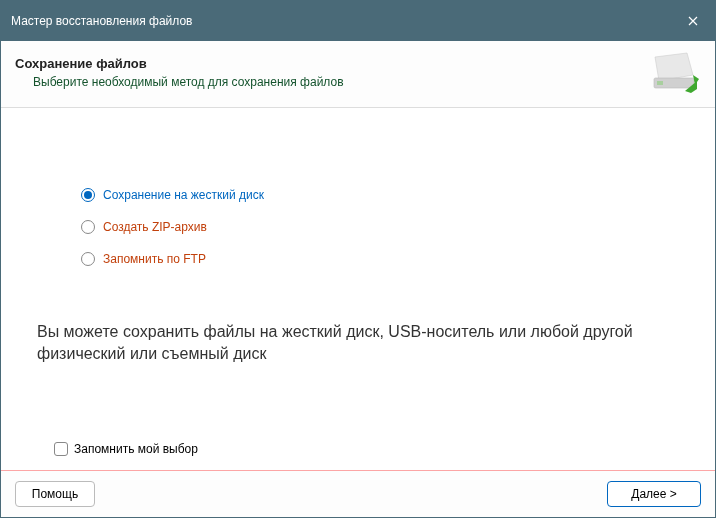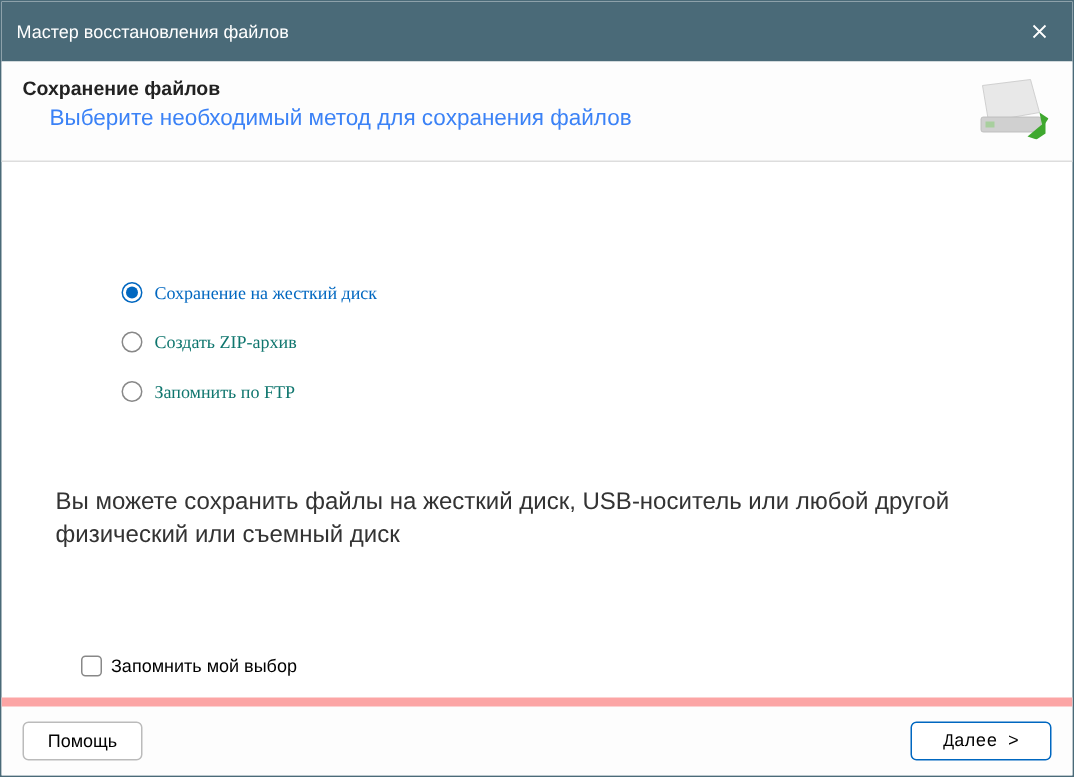--- a/index.html
+++ b/index.html
@@ -30,74 +30,73 @@
     height: 28px;
     display: flex;
     align-items: center;
     justify-content: center;
     cursor: pointer;
   }
   .titlebar .close svg { width: 10px; height: 10px; }
   .header-area {
     padding: 10px 16px 14px 14px;
     display: flex;
-    align-items: flex-start;
+    align-items: center;
     border-bottom: 1px solid #ddd;
     background: #fdfdfd;
     gap: 40px;
   }
   .header-text { flex: 1; }
   .header-text h1 {
     margin: 0 0 4px 0;
     font-size: 13px;
     font-weight: 700;
     color: #222;
   }
   .header-text .subtitle {
     margin-left: 18px;
-    color: #3b82f6;
-    font-size: 15px;
+    color: #14532d;
+    font-size: 12px;
   }
   .header-icon { width: 50px; height: 42px; flex-shrink: 0; }
   .content {
     flex: 1;
     padding: 0 30px;
     position: relative;
   }
   .radio-group {
     margin-top: 80px;
     margin-left: 50px;
   }
   .radio-row {
     display: flex;
-    align-items: flex-start;
+    align-items: flex-end;
     margin-bottom: 18px;
     cursor: pointer;
-    font-family: Liberation Serif, serif;
   }
   .radio {
     width: 14px;
     height: 14px;
     border: 1px solid #888;
     border-radius: 50%;
     margin-right: 8px;
     display: inline-flex;
     align-items: center;
     justify-content: center;
     flex-shrink: 0;
   }
   .radio.selected { border-color: #0067c0; }
   .radio.selected::after {
     content: "";
     width: 8px;
     height: 8px;
     background: #0067c0;
     border-radius: 50%;
   }
-  .radio-label { color: #0f766e; font-size: 12px; }
+  .radio-label { color: #c2410c; font-size: 12px; }
   .radio-row.selected .radio-label { color: #0067c0; }
   .description {
     margin-top: 55px;
     margin-left: 6px;
     color: #333;
     font-size: 16px;
     line-height: 1.4;
   }
   .remember-row {
     position: absolute;
@@ -108,21 +107,21 @@
   }
   .checkbox {
     width: 14px;
     height: 14px;
     border: 1px solid #888;
     border-radius: 3px;
     margin-right: 6px;
     background: #fff;
   }
   .button-bar {
-    border-top: 6px solid #fca5a5;
+    border-top: 1px solid #fca5a5;
     padding: 10px 14px;
     display: flex;
     align-items: center;
     background: #fdfdfd;
   }
   .btn {
     min-width: 80px;
     height: 26px;
     border: 1px solid #bbb;
     border-radius: 4px;
@@ -130,21 +129,20 @@
     font-size: 12px;
     display: inline-flex;
     align-items: center;
     justify-content: center;
     cursor: pointer;
     padding: 0 12px;
   }
   .btn.primary {
     border-color: #0067c0;
     min-width: 94px;
-    font-family: Liberation Mono, monospace;
   }
   .spacer { flex: 1; }
   .btn + .btn { margin-left: 10px; }
 </style>
 </head>
 <body>
 
 <div class="titlebar">
   <span class="title">Мастер восстановления файлов</span>
   <div class="close">

